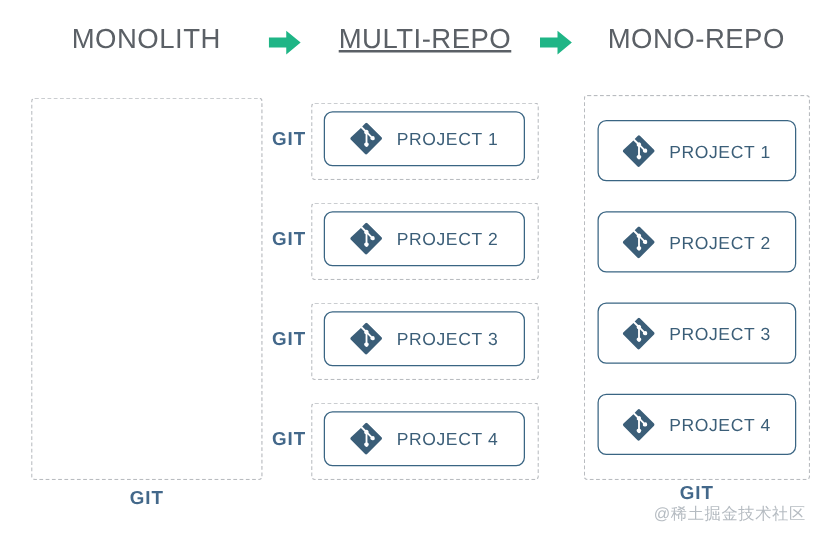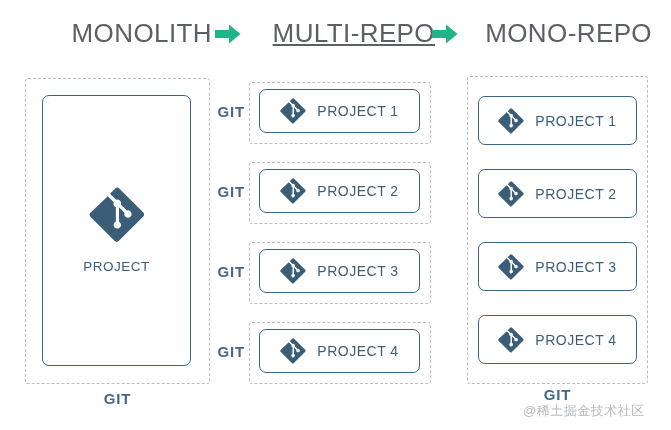--- a/index.html
+++ b/index.html
@@ -16,26 +16,26 @@
     position: relative;
     width: 671px;
     height: 430px;
     background: #ffffff;
   }
 
   
   .heading {
     position: absolute;
     top: 18px;
-    font-size: 26px;
+    font-size: 22px;
     font-weight: 400;
     letter-spacing: 0.4px;
     color: #5b6066;
     white-space: nowrap;
-    text-align: right;
+    text-align: center;
   }
   #heading-monolith  { left: 22px;  width: 190px; }
   #heading-multirepo { left: 245px; width: 190px; text-decoration: underline; }
   #heading-monorepo  { left: 462px; width: 190px; }
 
   .arrow-icon {
     position: absolute;
     top: 23px;
     width: 26px;
     height: 22px;
@@ -160,28 +160,20 @@
   <div class="arrow-icon" id="arrow-2">
     <svg viewBox="0 0 26 22" xmlns="http://www.w3.org/2000/svg">
       <path d="M0 7 L14 7 L14 1.5 L25.5 11 L14 20.5 L14 15 L0 15 Z" fill="#1fb586"></path>
     </svg>
   </div>
 
   <div class="heading" id="heading-monorepo">MONO-REPO</div>
 
   <div class="dashed-box" id="monolith-outer"></div>
 
-  <div class="project-box" id="monolith-project-box">
-    <span class="git-icon">
-      <svg viewBox="0 0 64 64" xmlns="http://www.w3.org/2000/svg">
-        <path d="M62.1 29.2 L34.8 1.9 a3.5 3.5 0 0 0 -5 0 L24 7.7 l7 7 a4.2 4.2 0 0 1 5.4 5.4 l6.8 6.8 a4.2 4.2 0 1 1 -2.6 2.4 l-6.3 -6.3 l0 16.6 a4.2 4.2 0 1 1 -3.6 -0.1 L30.7 23 a4.2 4.2 0 0 1 -2.3 -5.5 l-6.9 -6.9 L1.9 29.2 a3.5 3.5 0 0 0 0 5 l27.3 27.3 a3.5 3.5 0 0 0 5 0 l27.9 -27.9 a3.5 3.5 0 0 0 0 -4.4 z" fill="#3b5e78"></path>
-      </svg>
-    </span>
-    <span class="project-label" id="monolith-project-label">PROJECT</span>
-  </div>
 
   <div id="monolith-git-label">GIT</div>
 
   <div class="dashed-box multi-row-dashed" style="top:82px"></div>
   <div class="multi-git-label" style="top:103px">GIT</div>
   <div class="project-box multi-row-box" style="top:89px">
     <span class="git-icon">
       <svg viewBox="0 0 64 64" xmlns="http://www.w3.org/2000/svg">
         <path d="M62.1 29.2 L34.8 1.9 a3.5 3.5 0 0 0 -5 0 L24 7.7 l7 7 a4.2 4.2 0 0 1 5.4 5.4 l6.8 6.8 a4.2 4.2 0 1 1 -2.6 2.4 l-6.3 -6.3 l0 16.6 a4.2 4.2 0 1 1 -3.6 -0.1 L30.7 23 a4.2 4.2 0 0 1 -2.3 -5.5 l-6.9 -6.9 L1.9 29.2 a3.5 3.5 0 0 0 0 5 l27.3 27.3 a3.5 3.5 0 0 0 5 0 l27.9 -27.9 a3.5 3.5 0 0 0 0 -4.4 z" fill="#3b5e78"></path>
       </svg>

